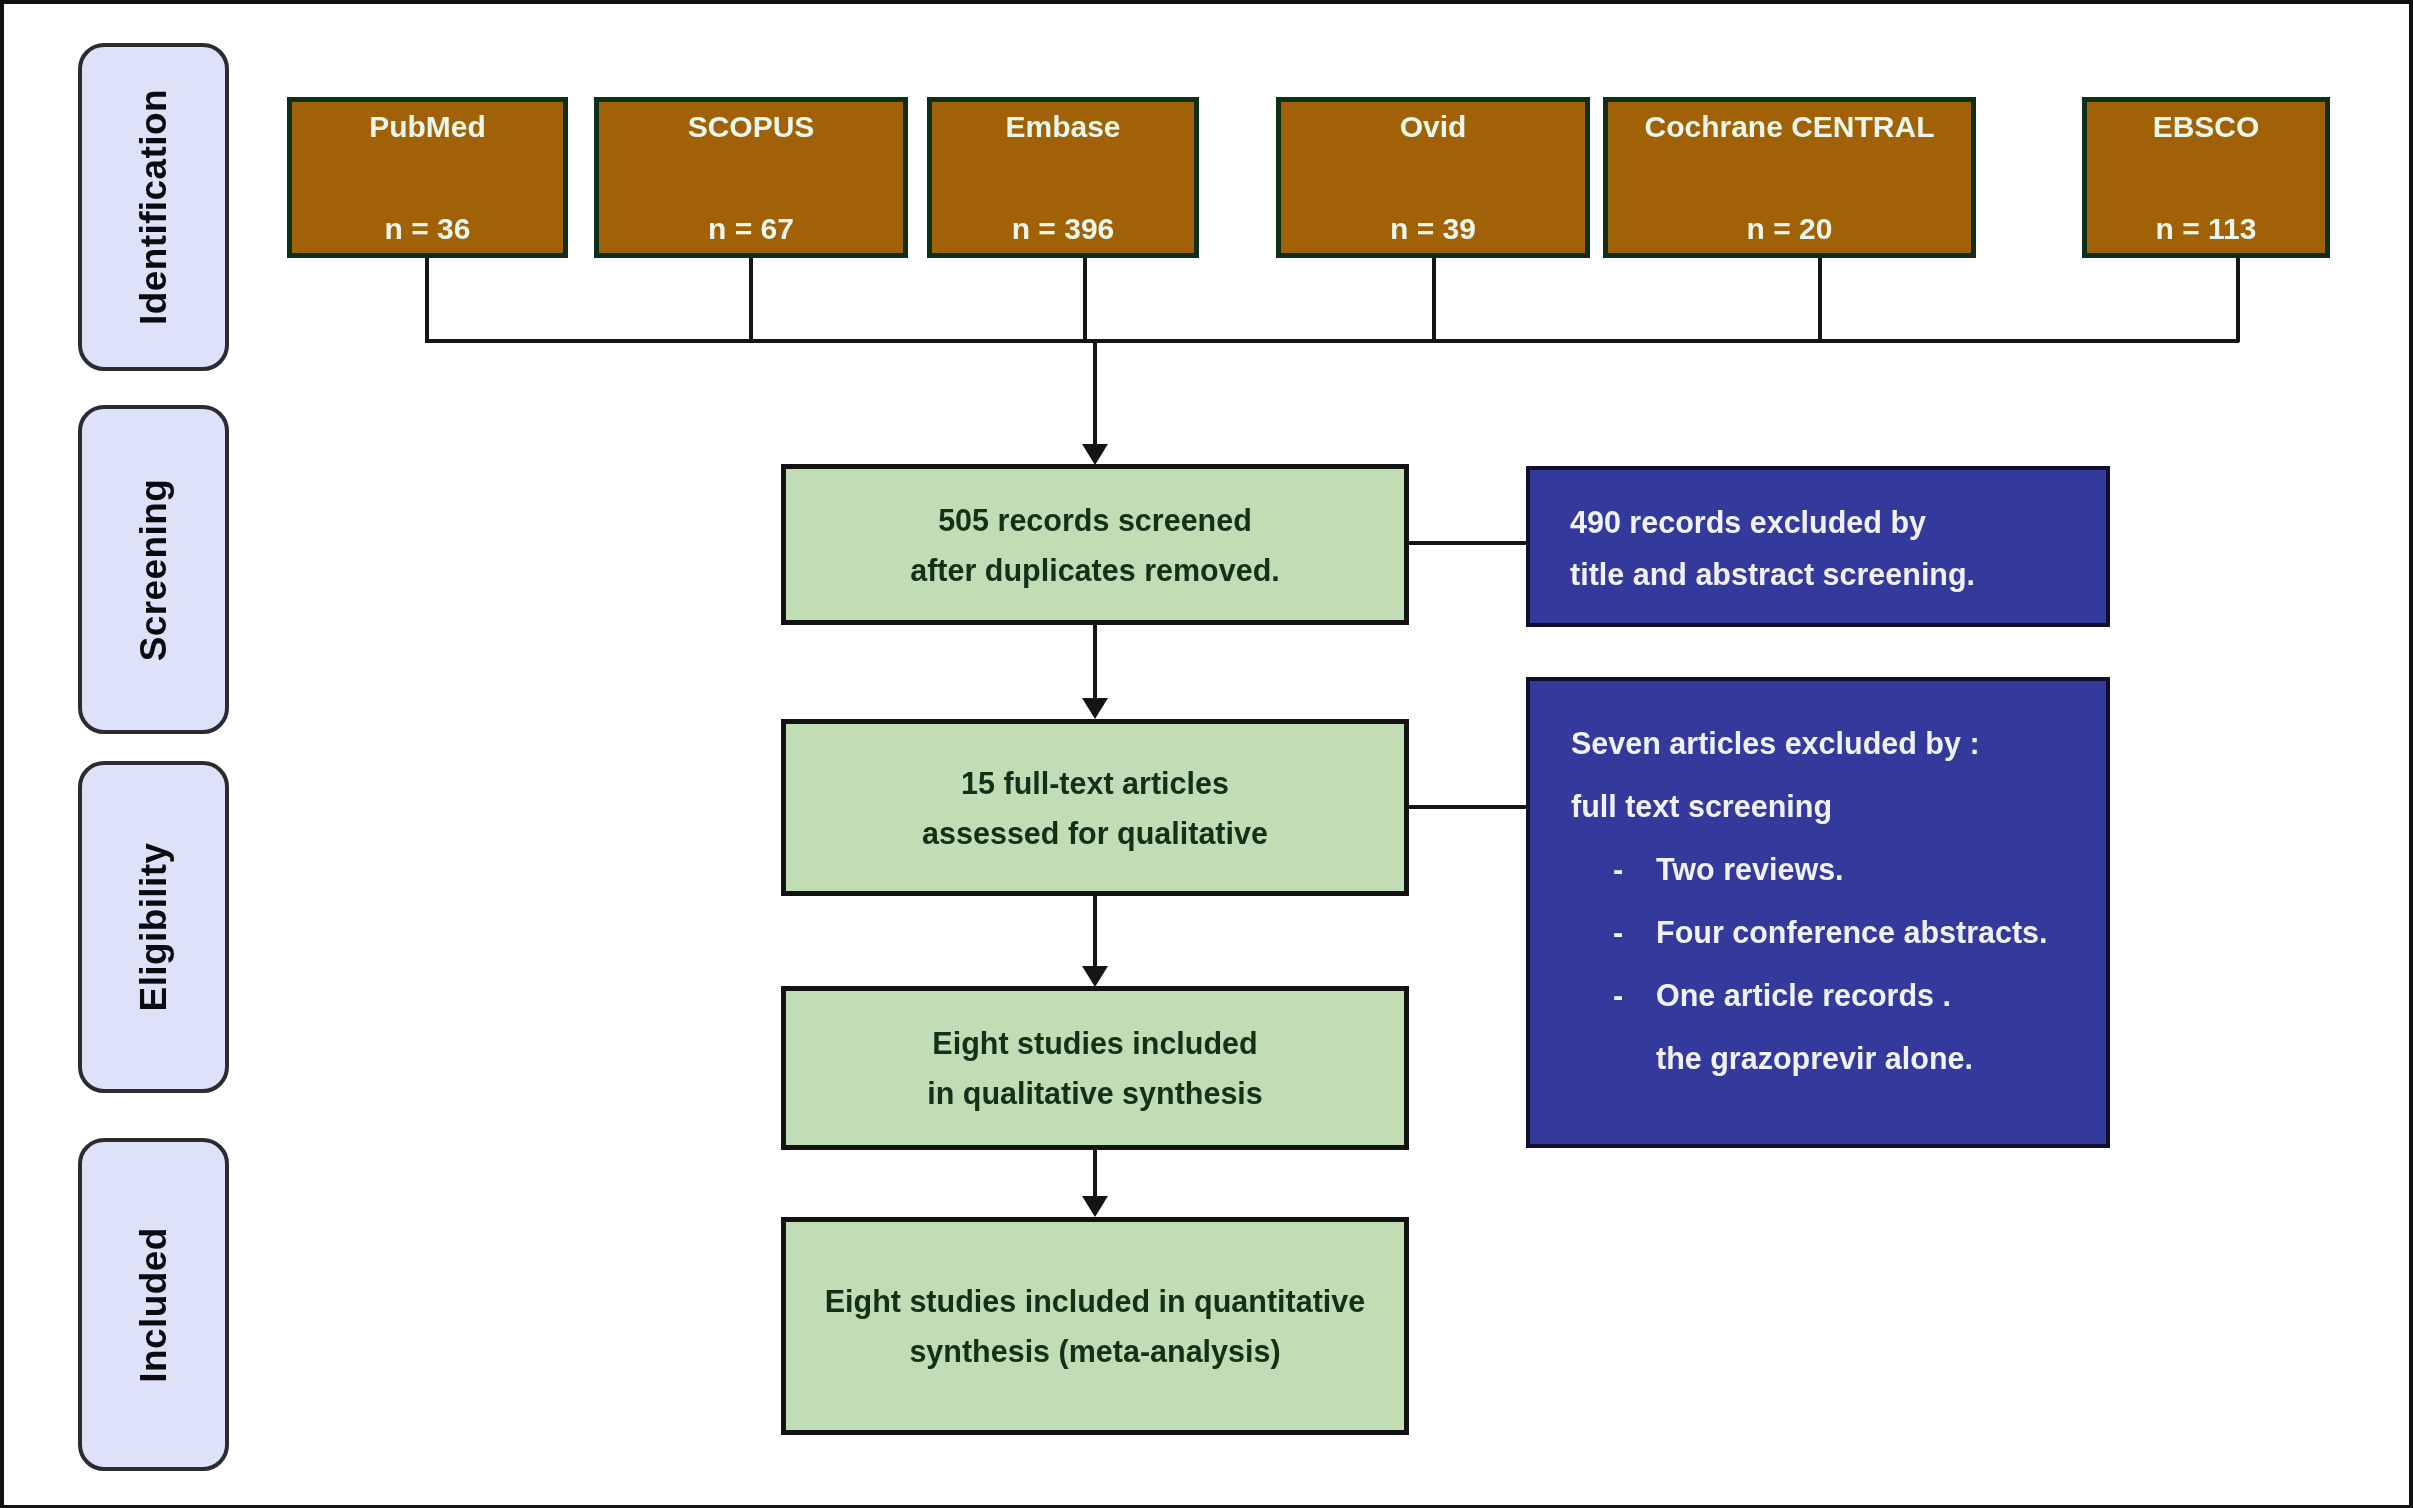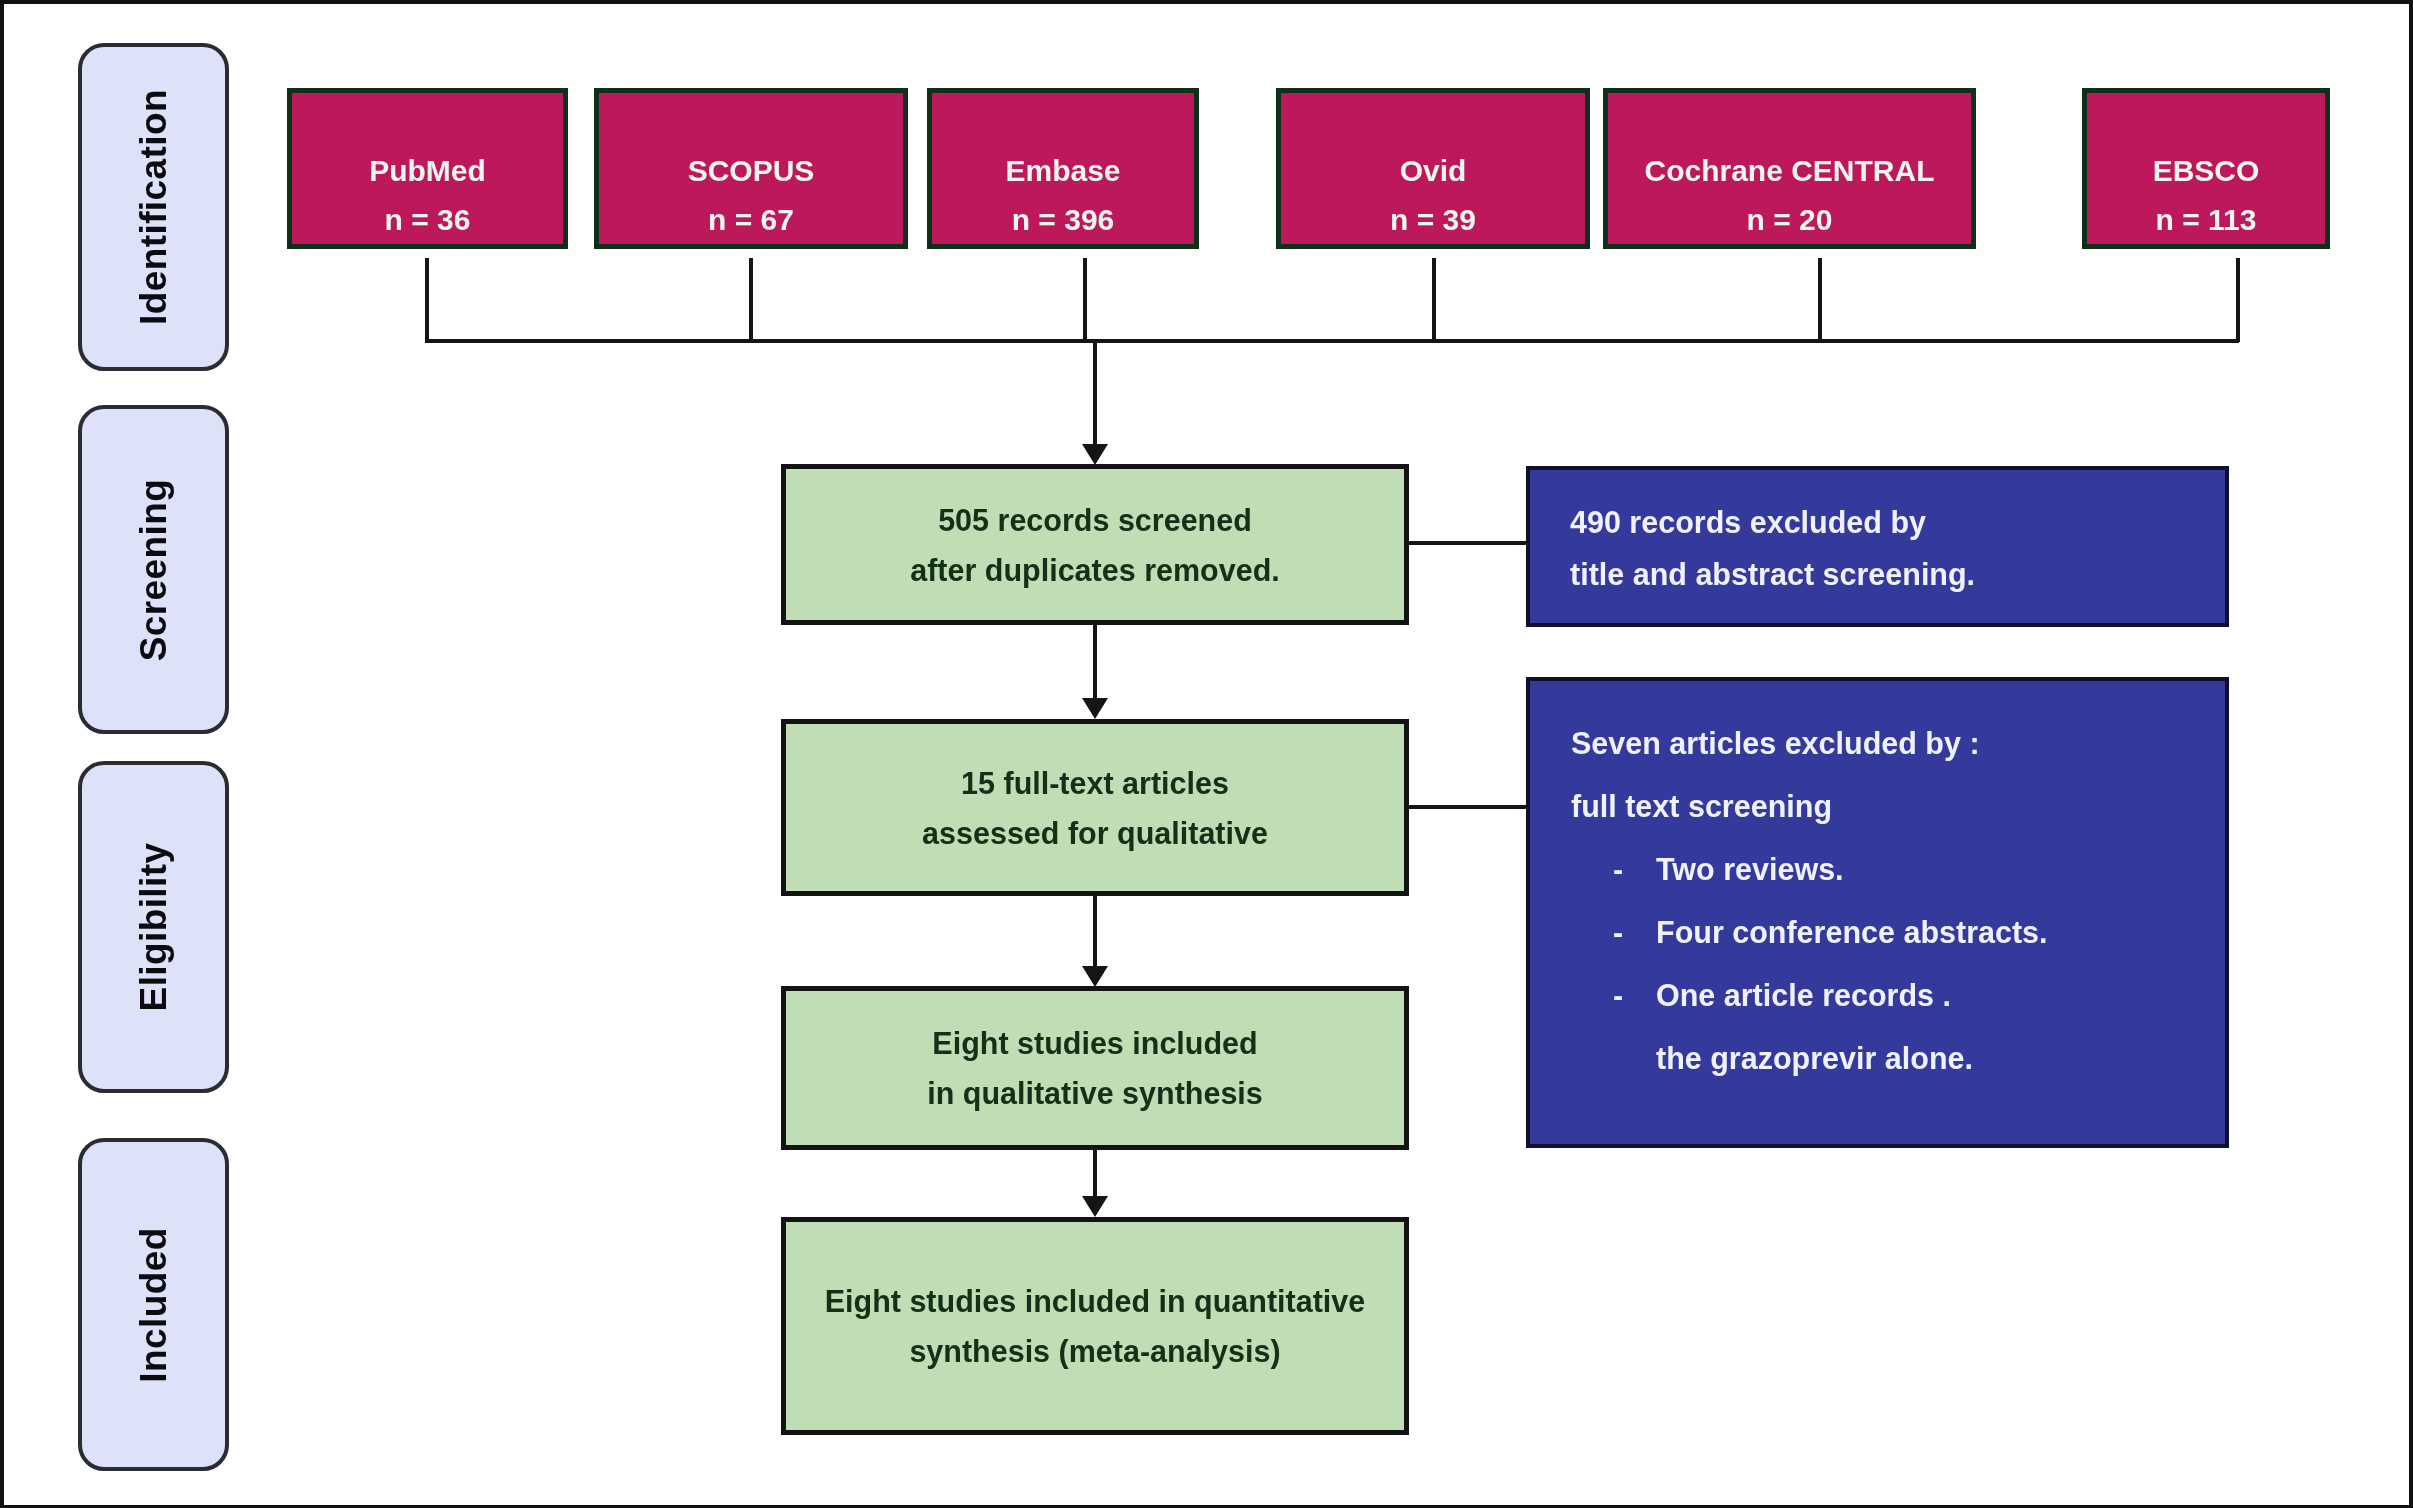--- a/index.html
+++ b/index.html
@@ -31,29 +31,29 @@
     transform: translate(-50%,-50%) rotate(-90deg);
     font-size: 37px;
     color: #0b0b10;
     white-space: nowrap;
     letter-spacing: 0.4px;
   }
 
   
   .source {
     position: absolute;
-    top: 84px;
+    top: 93px;
     height: 161px;
-    background: #be185d;
+    background: #a16207;
     border: 5.2px solid #0e3018;
     color: #eaf6ec;
     display: flex;
     flex-direction: column;
     align-items: center;
-    justify-content: flex-end;
+    justify-content: space-between;
     text-align: center;
     font-size: 30px;
     line-height: 49px;
   }
 
   
   .flowbox {
     position: absolute;
     left: 777px;
     width: 628px;
@@ -66,21 +66,21 @@
     justify-content: center;
     text-align: left;
     font-size: 30.5px;
     line-height: 50px;
   }
 
   
   .exclbox {
     position: absolute;
     left: 1522px;
-    width: 703px;
+    width: 584px;
     background: #333a9b;
     border: 4.4px solid #10102c;
     color: #f0f1fa;
     font-size: 30.5px;
   }
   .excl-pad-1 { padding: 26px 17.5px 0 40px; line-height: 52px; }
   .excl-pad-2 { padding: 31px 17.5px 0 41px; line-height: 63px; }
   .bullet-row { display: flex; }
   .bullet-marker { width: 43px; margin-left: 42px; flex: 0 0 auto; }
 

